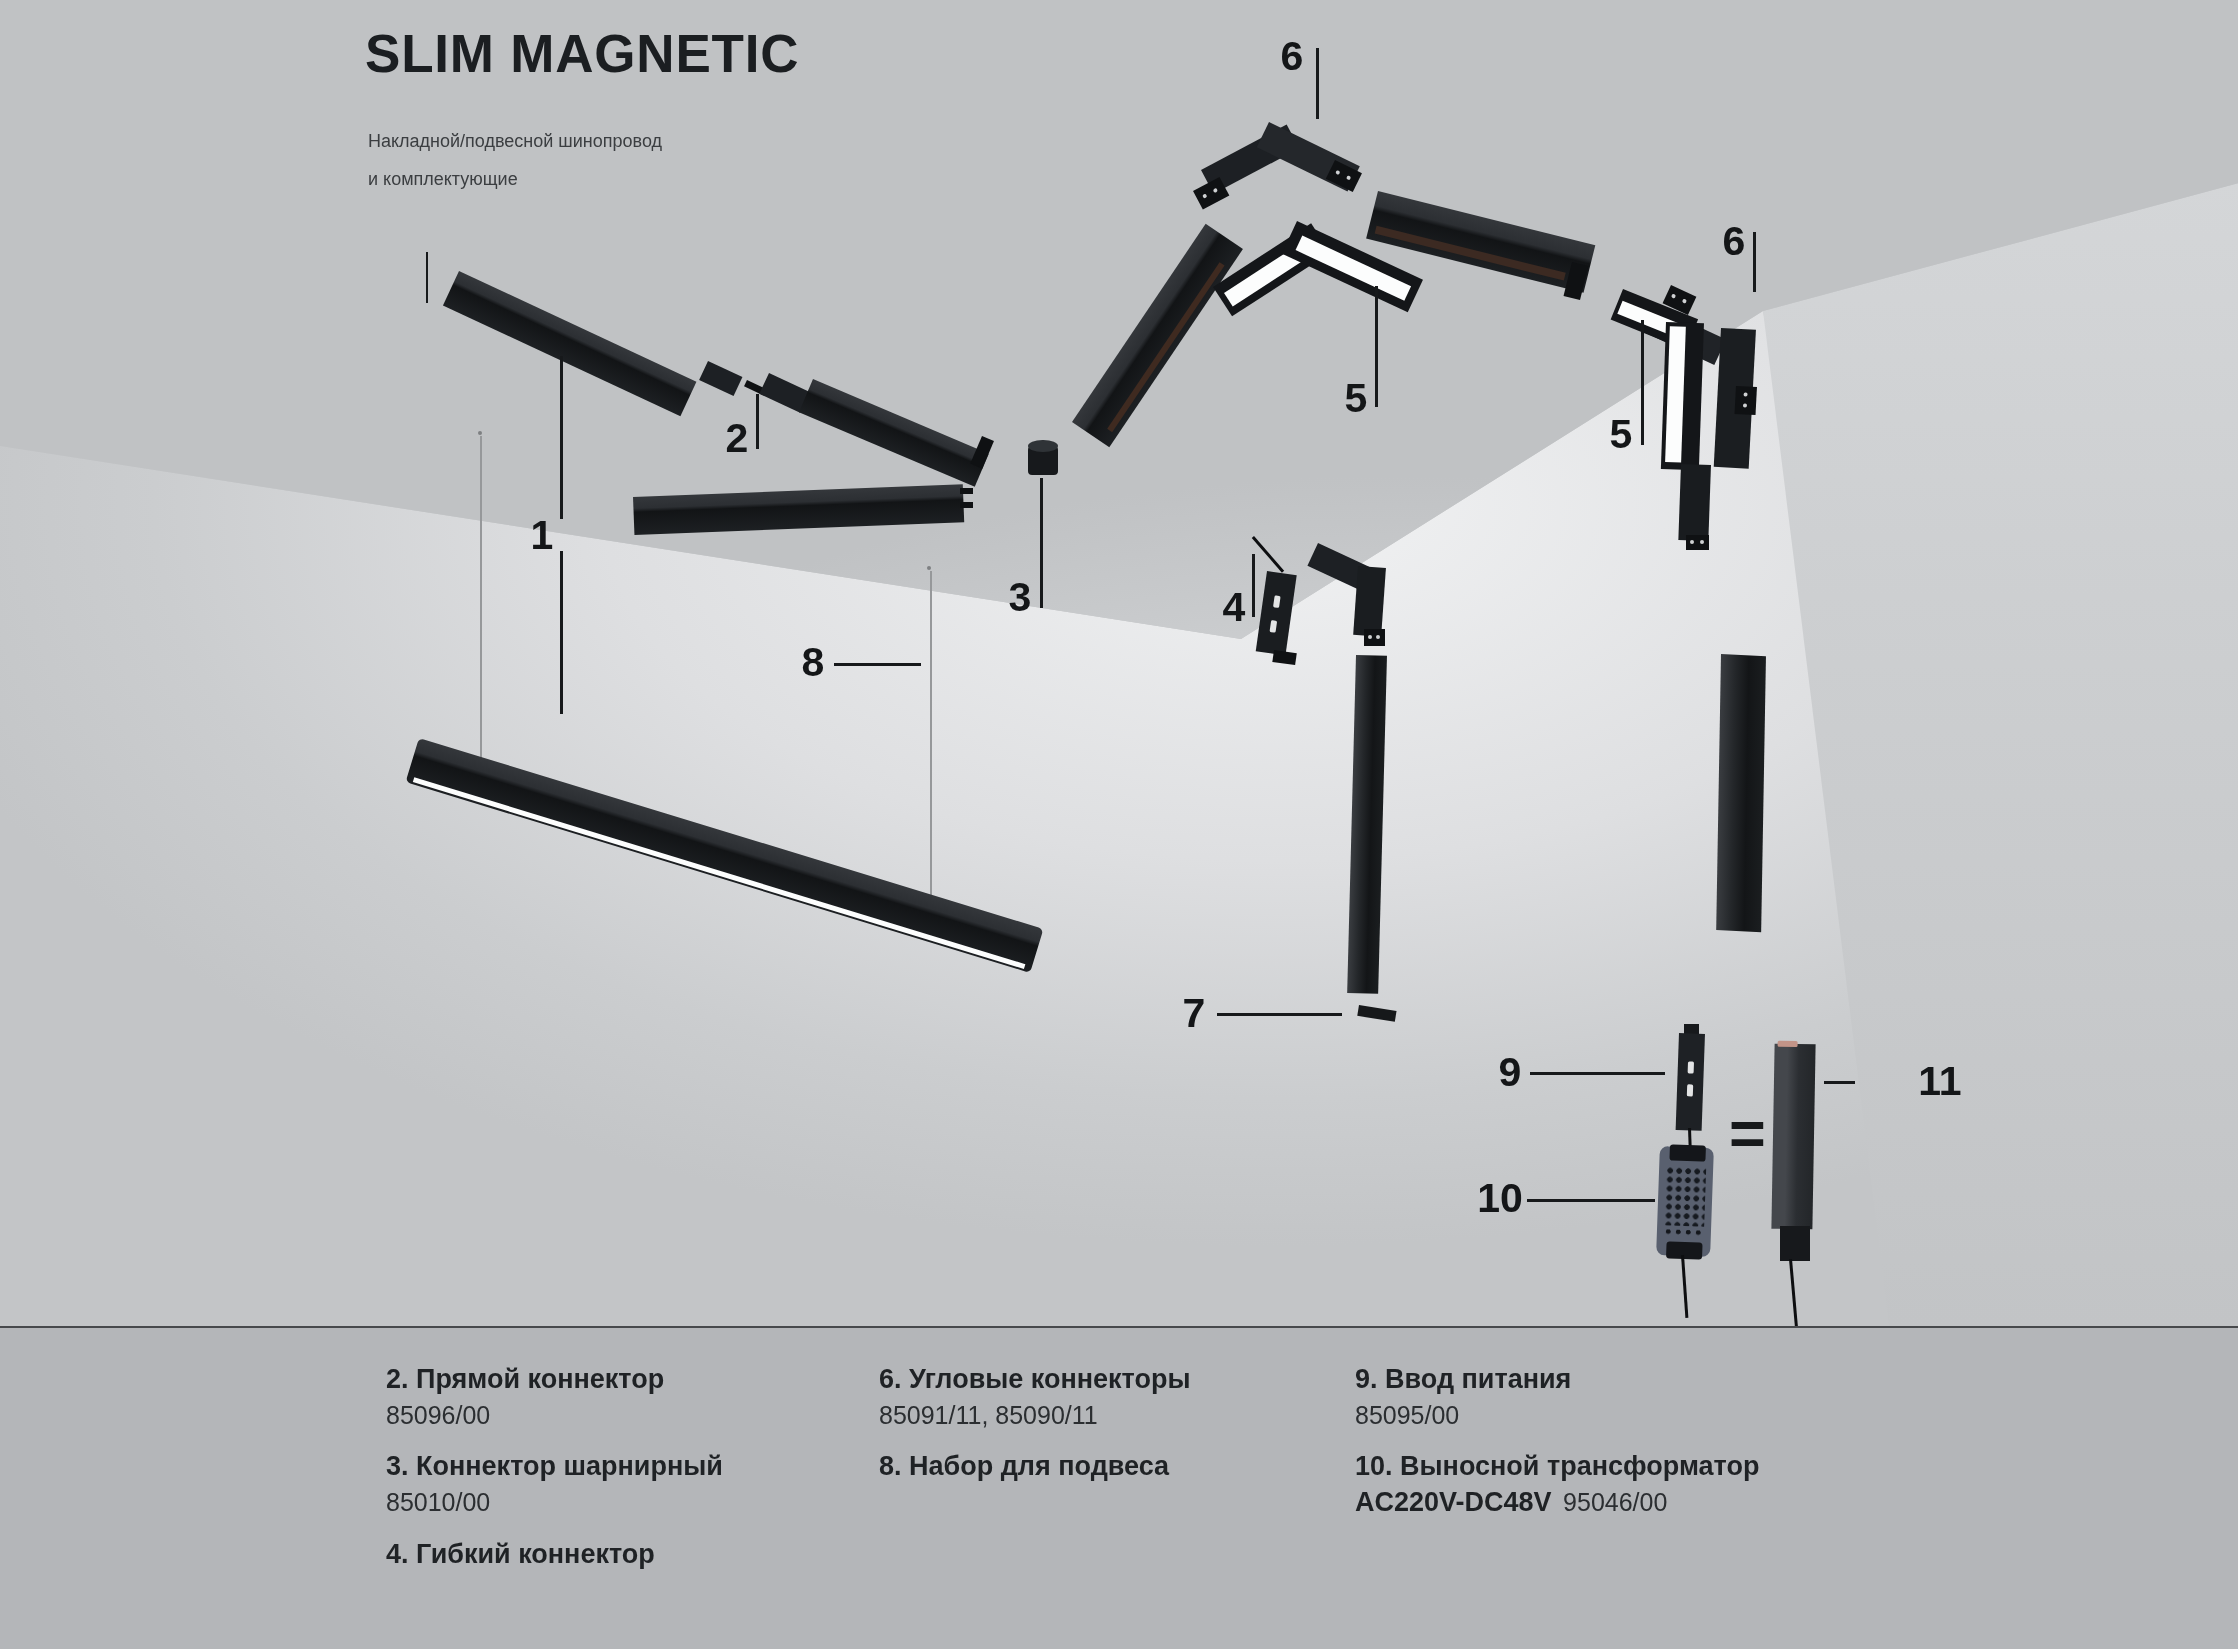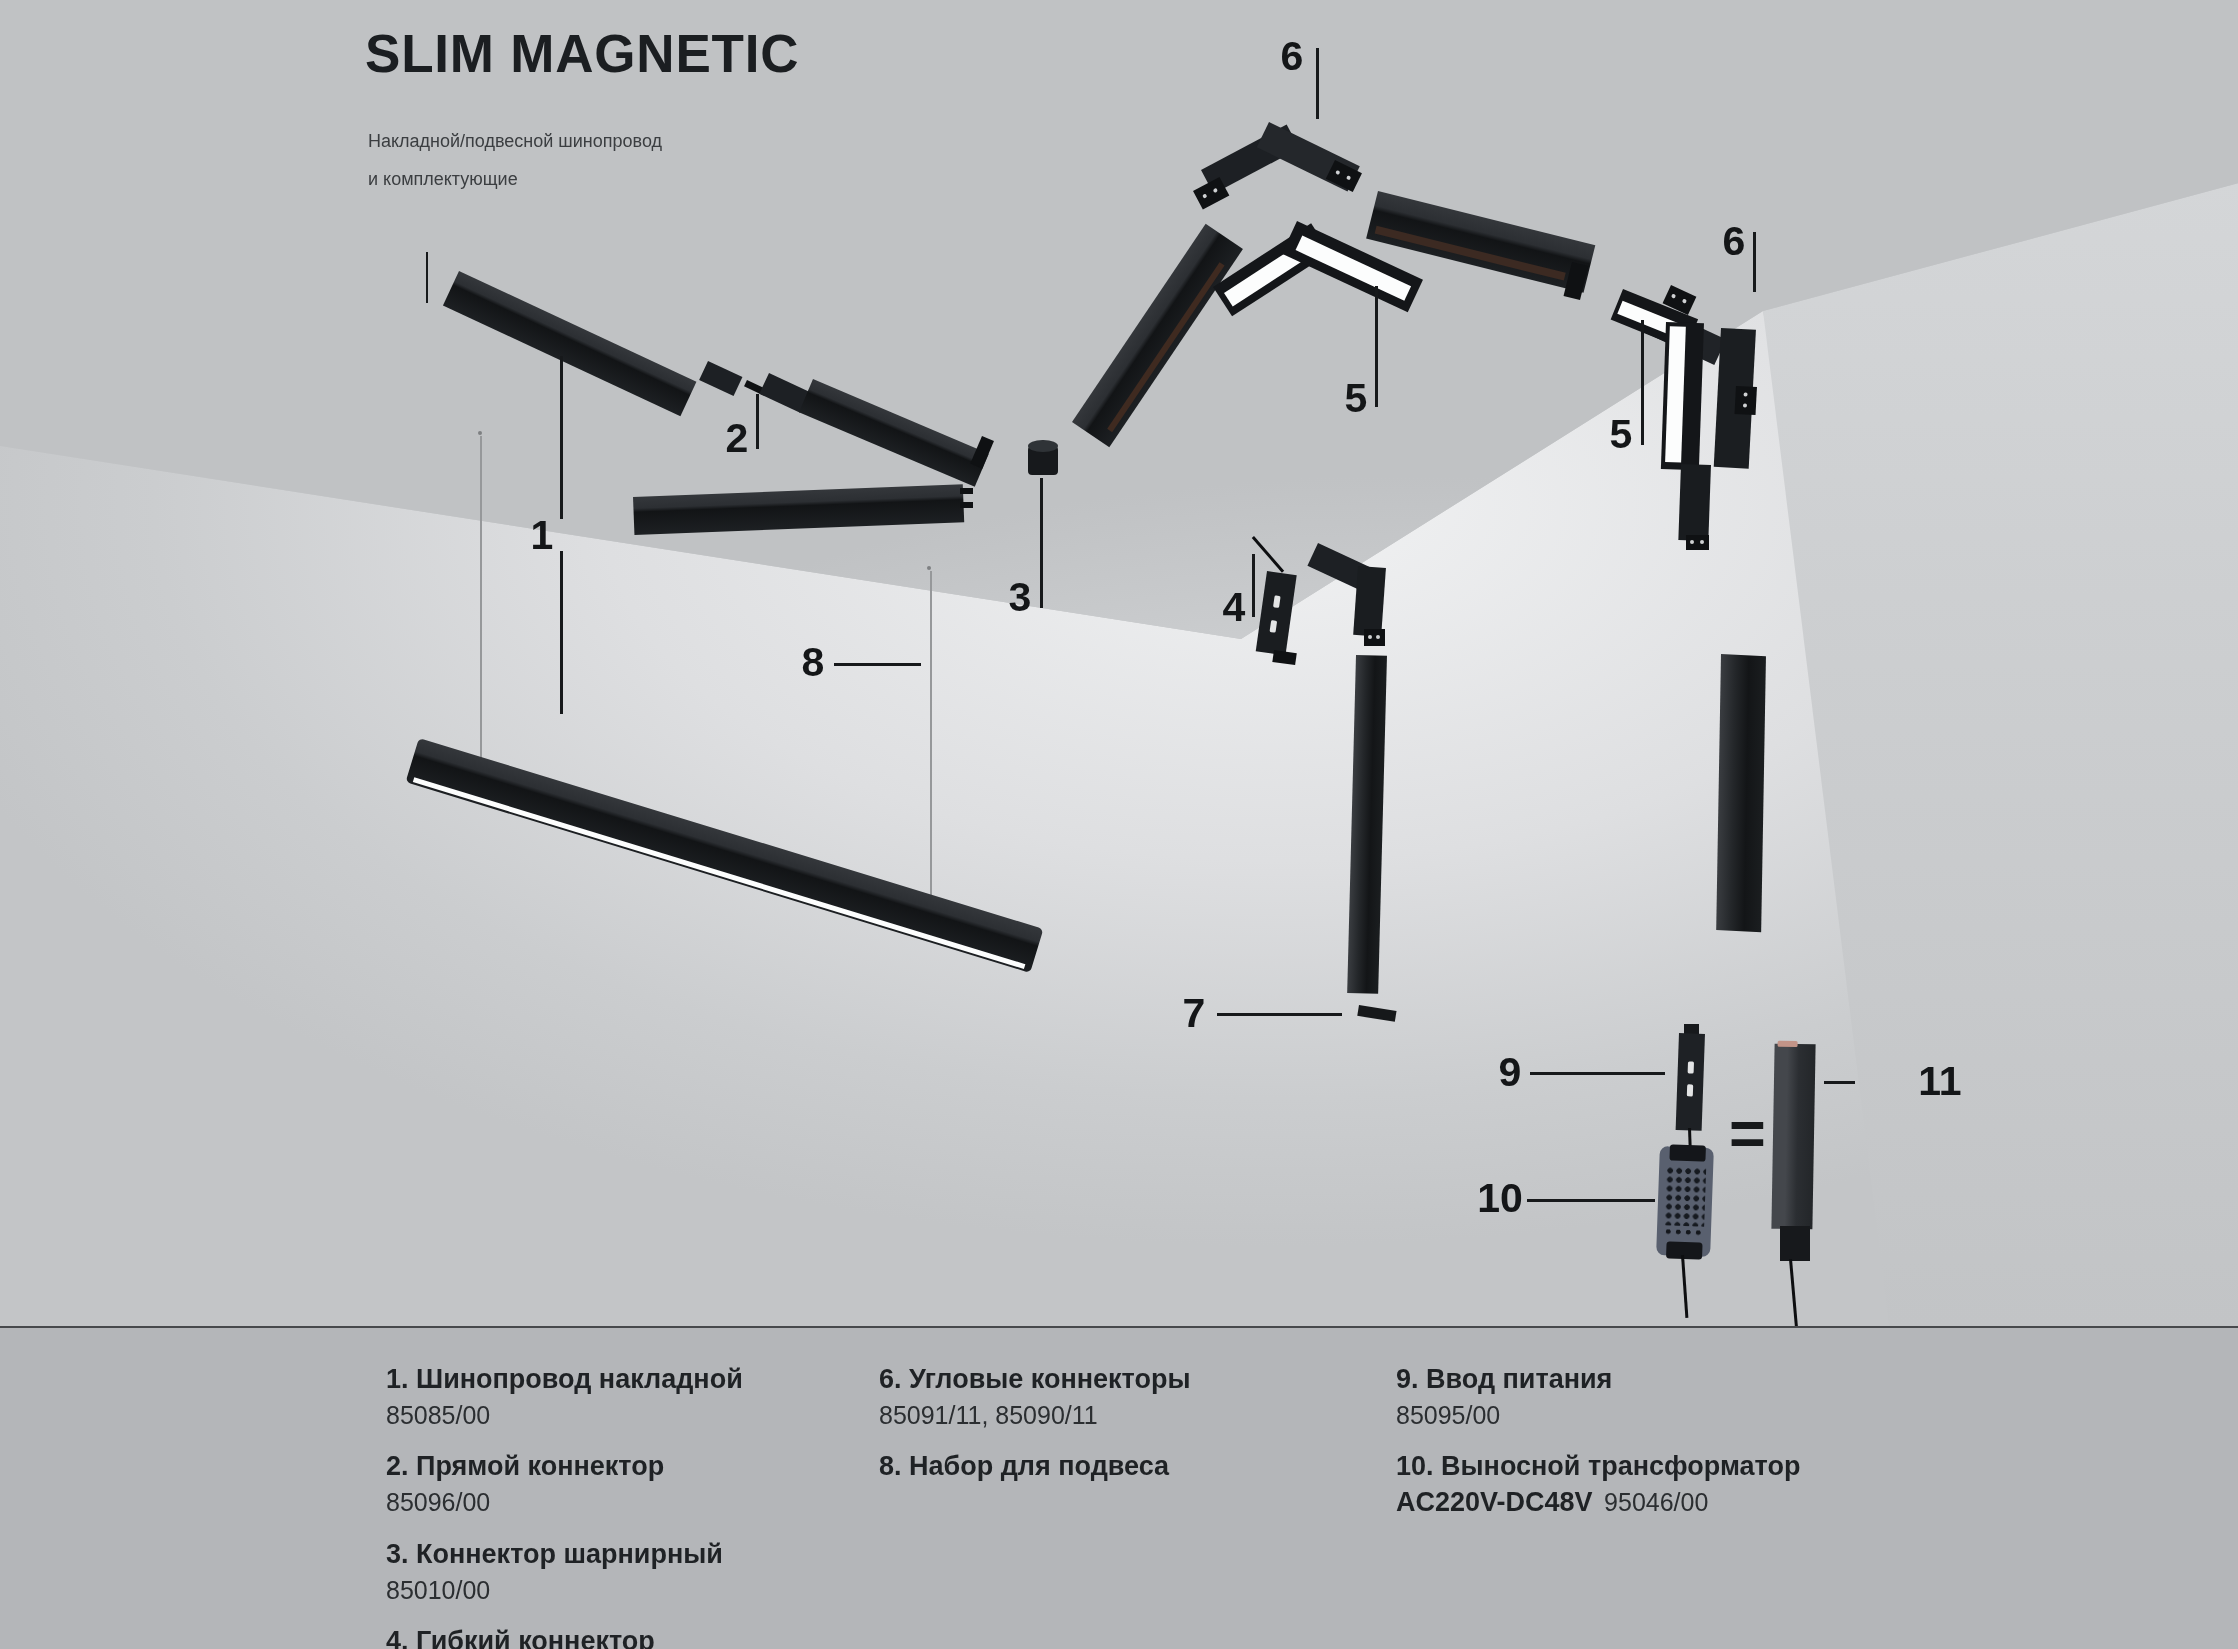--- a/index.html
+++ b/index.html
@@ -230,24 +230,20 @@
 
   <div class="lead lh" style="left:1527px;top:1199px;width:128px"></div>
   <div class="num" style="left:1500px;top:1198px">10</div>
 
   <div class="lead lh" style="left:1824px;top:1081px;width:31px"></div>
   <div class="num" style="left:1940px;top:1081px">11</div>
 
   <div id="legend">
     <div class="lcol" style="left:386px">
       <div class="li">
-        <div class="li-name">1. Шинопровод накладной</div>
-        <div class="li-code">85085/00</div>
-      </div>
-      <div class="li">
         <div class="li-name">2. Прямой коннектор</div>
         <div class="li-code">85096/00</div>
       </div>
       <div class="li">
         <div class="li-name">3. Коннектор шарнирный</div>
         <div class="li-code">85010/00</div>
       </div>
       <div class="li">
         <div class="li-name">4. Гибкий коннектор</div>
 
@@ -256,21 +252,21 @@
     <div class="lcol" style="left:879px">
       <div class="li">
         <div class="li-name">6. Угловые коннекторы</div>
         <div class="li-code">85091/11, 85090/11</div>
       </div>
       <div class="li">
         <div class="li-name">8. Набор для подвеса</div>
 
       </div>
     </div>
-    <div class="lcol" style="left:1396px">
+    <div class="lcol" style="left:1355px">
       <div class="li">
         <div class="li-name">9. Ввод питания</div>
         <div class="li-code">85095/00</div>
       </div>
       <div class="li">
         <div class="li-name">10. Выносной трансформатор</div>
         <div class="li-code">
           <span class="b">AC220V-DC48V</span><span>95046/00</span>
         </div>
       </div>

